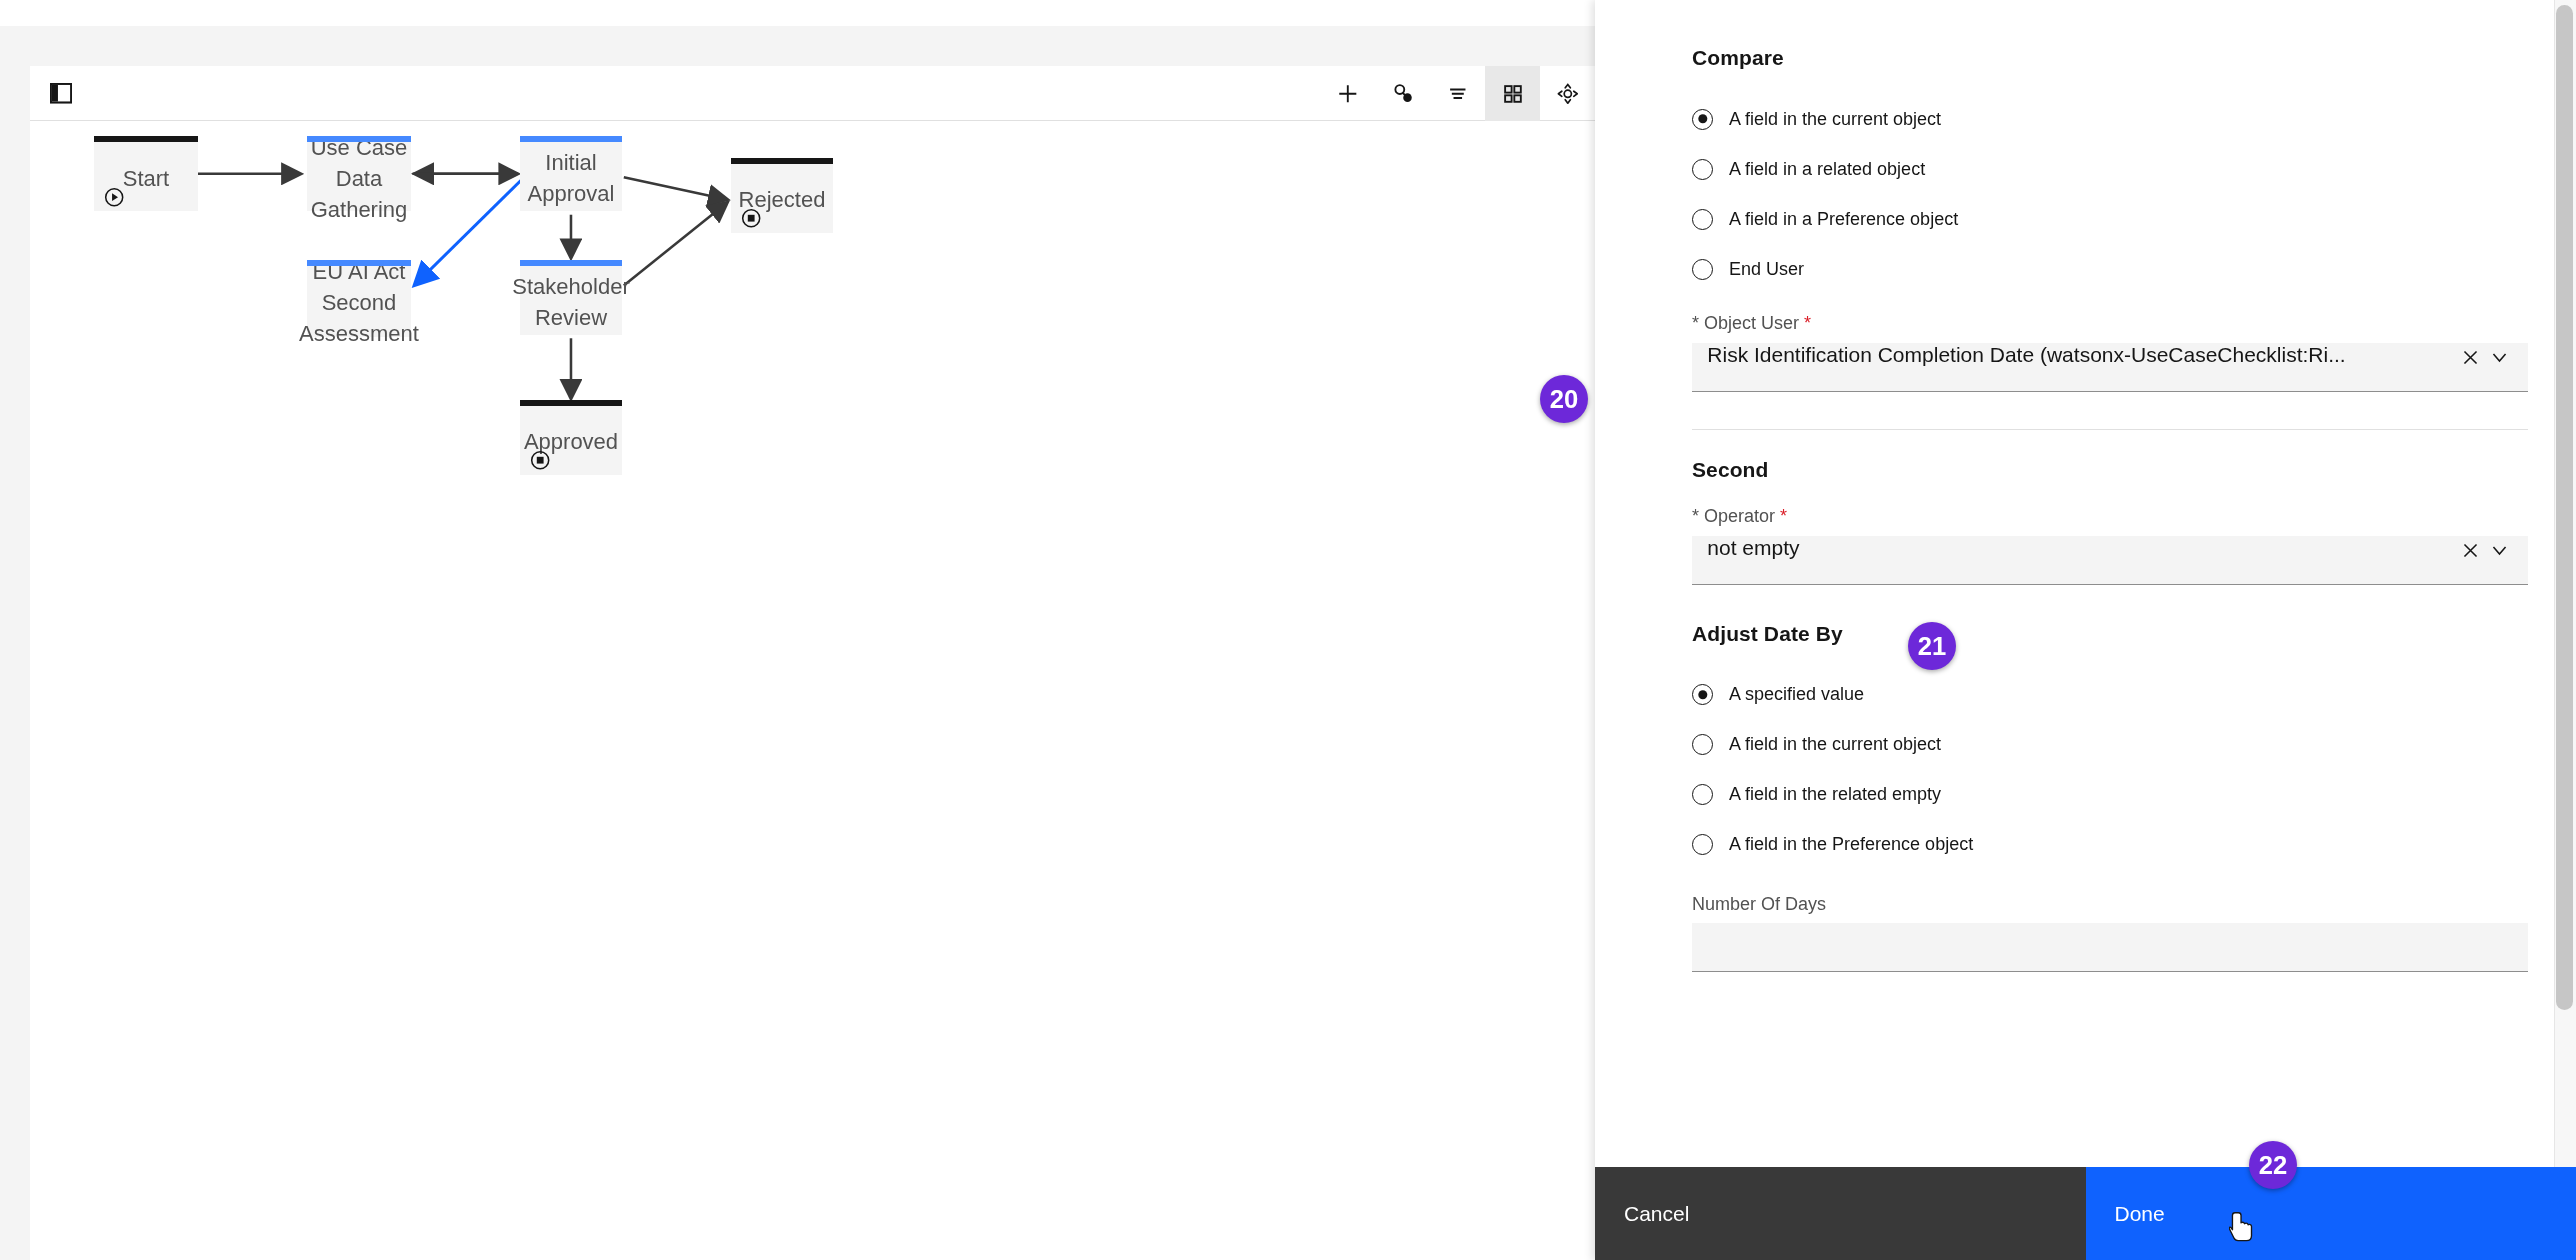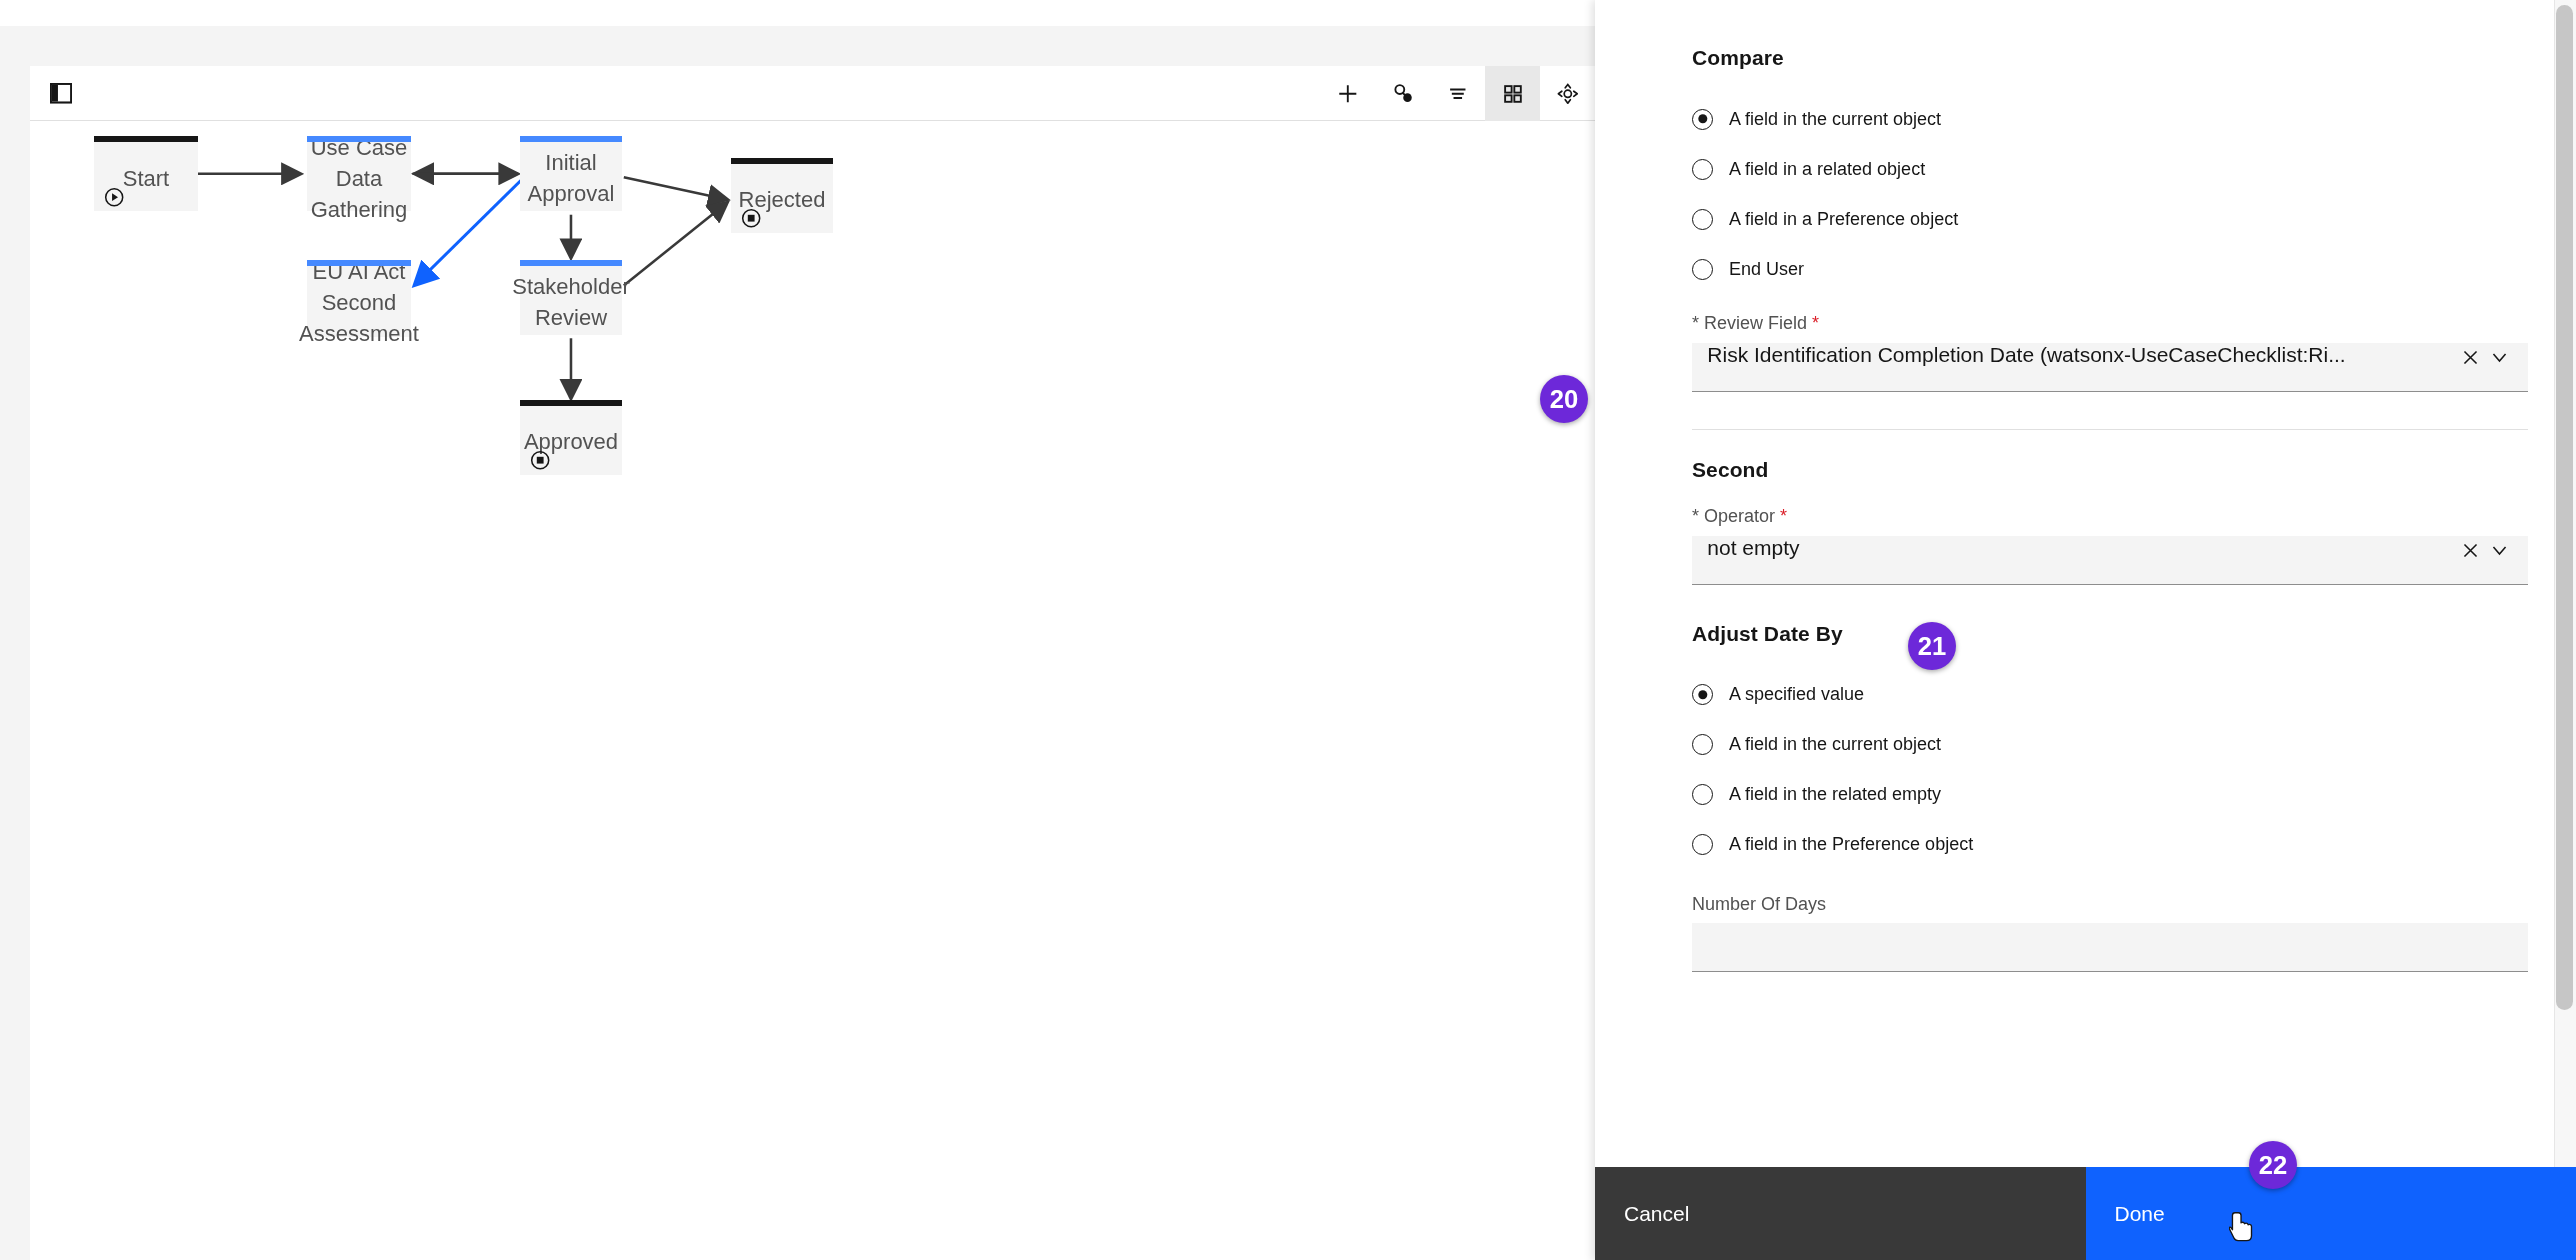--- a/index.html
+++ b/index.html
@@ -431,21 +431,21 @@
           <span class="radio-label">A field in a Preference object</span>
         </div>
         <div class="radio-row">
           <span class="radio-mark"></span>
           <span class="radio-label">End User</span>
         </div>
       </div>
 
       <label class="field-label">
         <span>*</span>
-        <span>Review Field</span>
+        <span>Object User</span>
         <span class="req-star">*</span>
       </label>
 
       <div class="select-shell">
         <span class="select-value">Risk Identification Completion Date (watsonx-UseCaseChecklist:Ri...</span>
         <span class="select-icon">
           <svg width="19" height="19" viewBox="0 0 22 22">
             <path d="M4 4 L18 18 M18 4 L4 18" stroke="#161616" stroke-width="1.8" fill="none"></path>
           </svg>
         </span>

